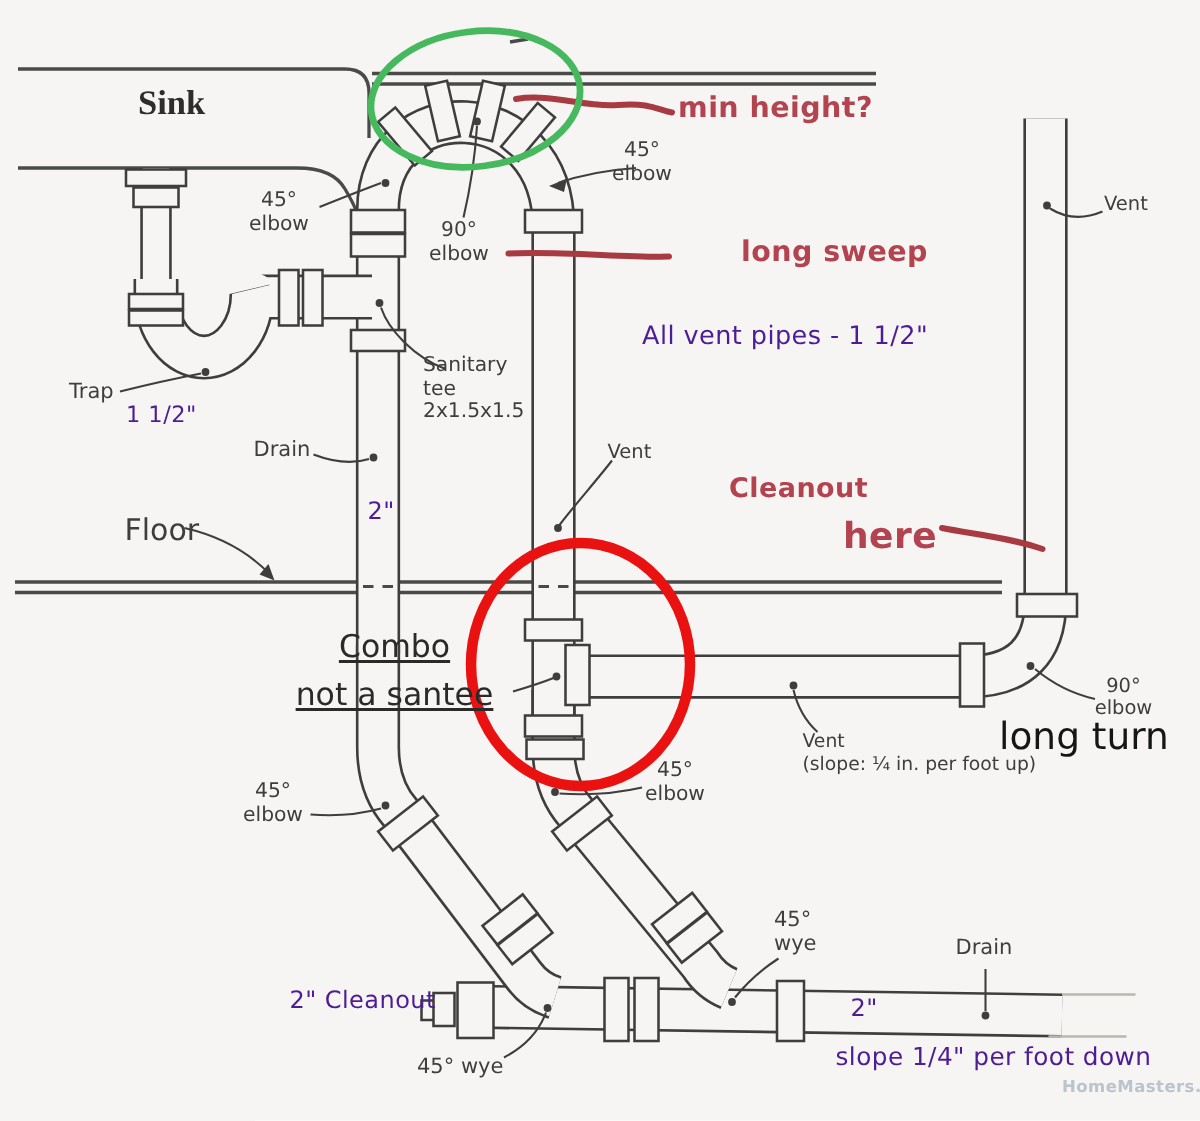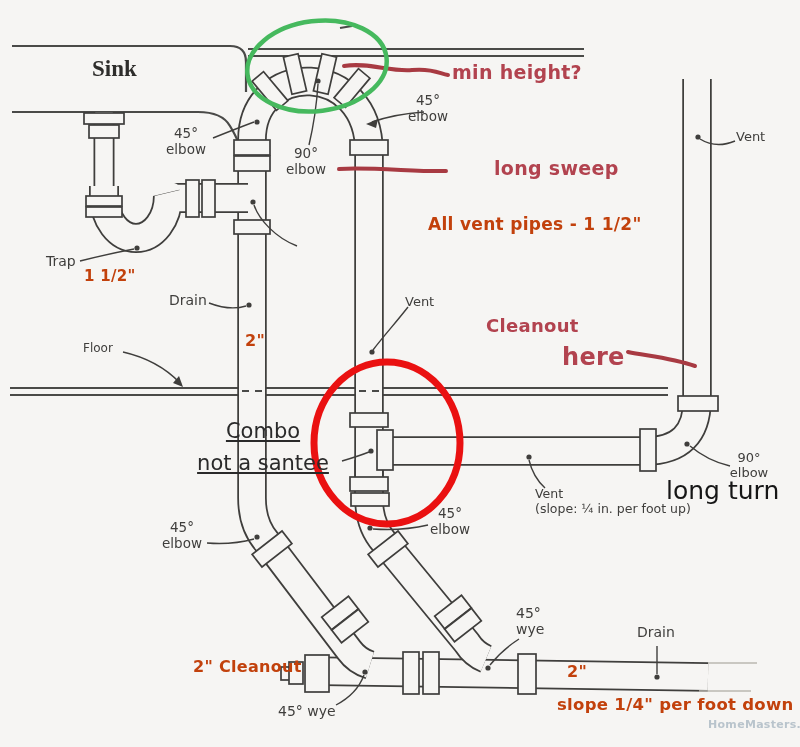--- a/index.html
+++ b/index.html
@@ -18,33 +18,33 @@
   .ldr{fill:none;stroke:#3f3e3c;stroke-width:1.4;}
   .dot{fill:#3f3e3c;}
   .ah{fill:#3f3e3c;}
   .redmark{fill:none;stroke:#a83a42;stroke-width:4;stroke-linecap:round;}
   .faint{fill:none;stroke:#bab7b1;stroke-width:1.6;}
   
   .lbl{position:absolute;white-space:pre-line;line-height:1.16;color:#3f3e3c;}
   .tech{font-size:13.5px;}
   .ctr{text-align:center;}
   .hand-red{color:#b2434f;font-weight:700;font-size:19px;letter-spacing:.3px;}
-  .hand-blue{color:#c2410c;font-weight:700;letter-spacing:.3px;text-align:center;}
+  .hand-blue{color:#4c1d95;font-weight:400;letter-spacing:.3px;text-align:center;}
 
   .l-sink{left:92px;top:56px;font-family:"Liberation Serif","DejaVu Serif",serif;font-weight:700;font-size:23px;color:#2e2d2b;}
   .l-e45tl{left:160px;top:126px;width:52px;}
   .l-e90t{left:280px;top:146px;width:52px;}
   .l-e45tr{left:402px;top:93px;width:52px;}
   .l-venttop{left:736px;top:129px;font-size:13px;}
   .l-trap{left:46px;top:253px;font-size:14px;}
   .l-trapsize{left:84px;top:268px;font-size:15px;}
   .l-santee{left:282px;top:236px;}
   .l-drainup{left:169px;top:292px;font-size:14px;}
   .l-sz2up{left:245px;top:332px;font-size:16px;}
-  .l-floor{left:83px;top:342px;font-size:12px;}
+  .l-floor{left:83px;top:342px;font-size:20px;}
   .l-ventmid{left:405px;top:294px;font-size:13px;}
   .l-allvent{left:428px;top:215px;font-size:17px;}
   .l-minh{left:452px;top:61px;}
   .l-lsweep{left:494px;top:157px;}
   .l-cohere1{left:486px;top:316px;font-size:18px;}
   .l-cohere2{left:562px;top:344px;font-size:24px;}
   .l-combo{left:178px;top:416px;width:170px;font-size:21px;color:#2a2a2a;line-height:1.5;text-decoration:underline;}
   .l-ventslope{left:535px;top:486px;font-size:12.5px;line-height:1.2;}
   .l-e90r{left:726px;top:450px;width:46px;font-size:13px;}
   .l-longturn{left:666px;top:476px;font-size:25px;color:#161616;}
@@ -240,20 +240,23 @@
   <div class="lbl l-sink">Sink</div>
   <div class="lbl tech ctr l-e45tl">45°
 elbow</div>
   <div class="lbl tech ctr l-e90t">90°
 elbow</div>
   <div class="lbl tech ctr l-e45tr">45°
 elbow</div>
   <div class="lbl l-venttop">Vent</div>
   <div class="lbl l-trap">Trap</div>
   <div class="lbl hand-blue l-trapsize">1 1/2"</div>
+  <div class="lbl tech l-santee">Sanitary
+tee
+2x1.5x1.5</div>
   <div class="lbl l-drainup">Drain</div>
   <div class="lbl hand-blue l-sz2up">2"</div>
   <div class="lbl l-floor">Floor</div>
   <div class="lbl l-ventmid">Vent</div>
   <div class="lbl hand-blue l-allvent">All vent pipes - 1 1/2"</div>
   <div class="lbl hand-red l-minh">min height?</div>
   <div class="lbl hand-red l-lsweep">long sweep</div>
   <div class="lbl hand-red l-cohere1">Cleanout</div>
   <div class="lbl hand-red l-cohere2">here</div>
   <div class="lbl ctr l-combo">Combo

